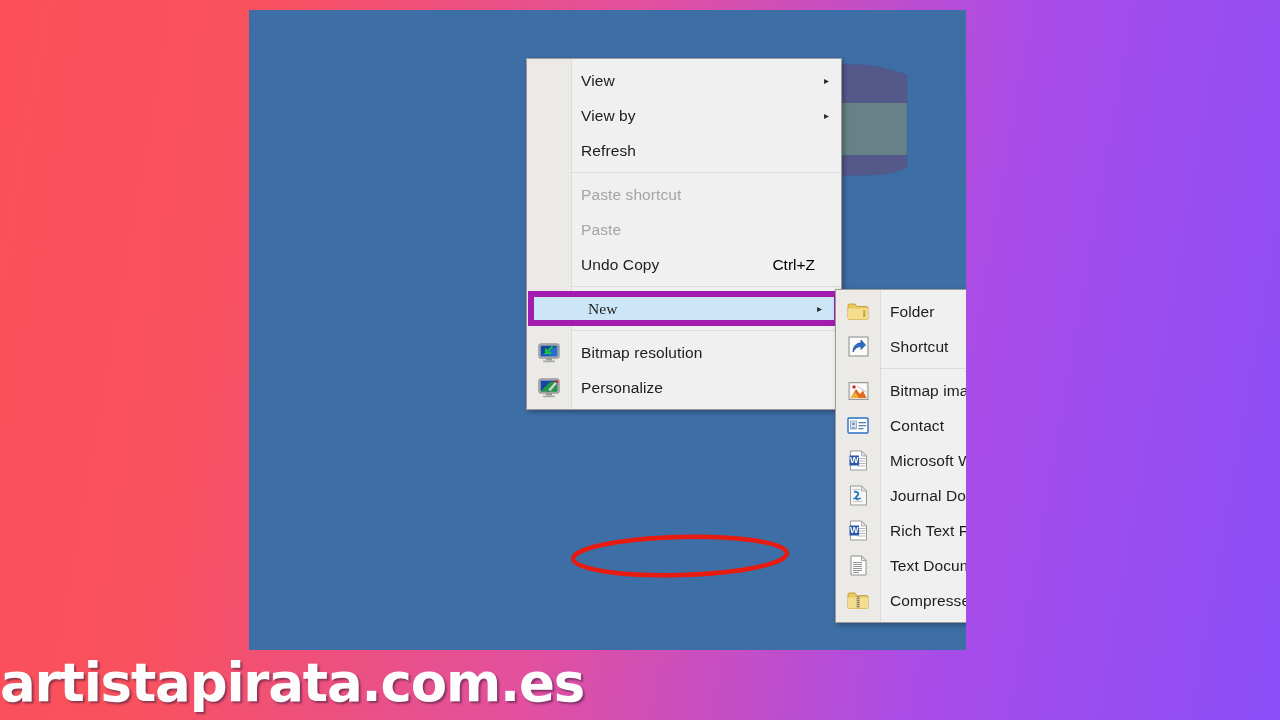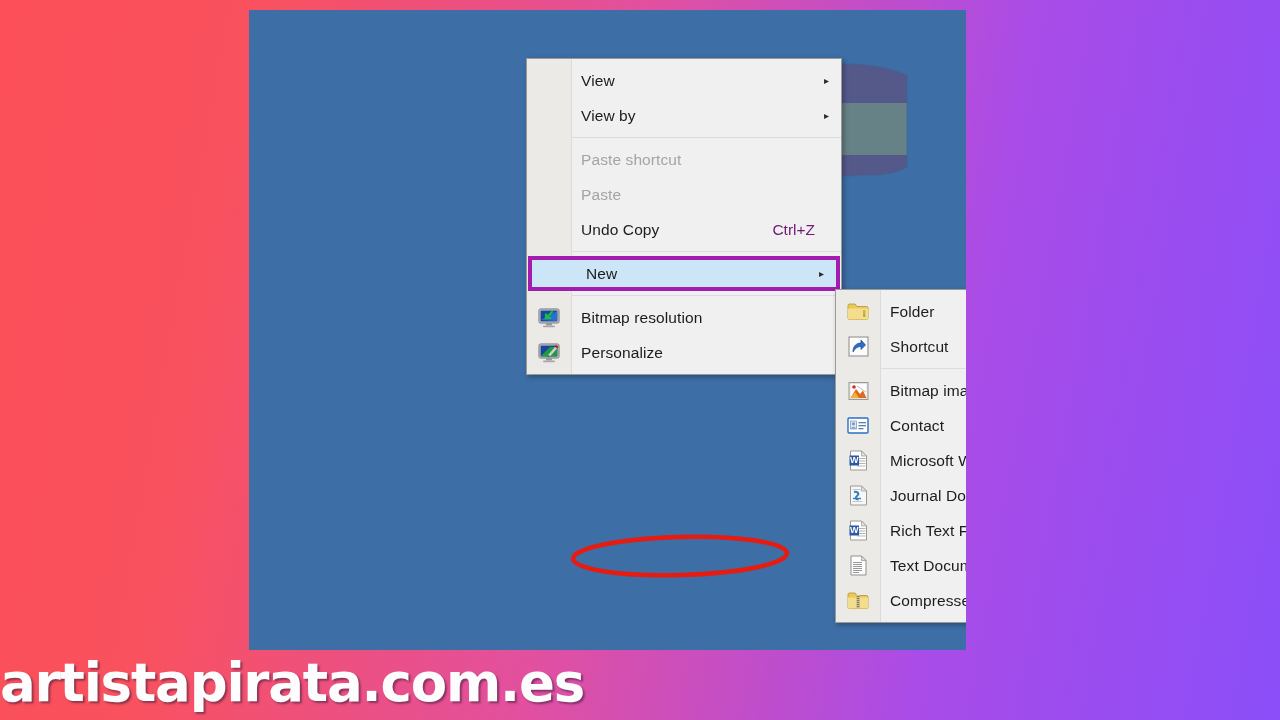--- a/index.html
+++ b/index.html
@@ -78,37 +78,38 @@
     align-items: center;
     justify-content: center;
   }
   .menu-item .label {
     flex: 1;
     white-space: nowrap;
     padding-left: 10px;
     letter-spacing: 0.1px;
   }
   .menu-item .accel {
-    color: #701a75;
+    color: #000000;
     padding-left: 24px;
     white-space: nowrap;
   }
   .menu-item .arrow {
     width: 14px;
     text-align: right;
     font-size: 10px;
     color: #2b2b2b;
     line-height: 1;
   }
   .menu-item.disabled .label { color: #a4a4a4; }
   .menu-item.highlight {
     background: #cde6f7;
-    border: 4px solid #a21caf;
+    border: 6px solid #a21caf;
     margin: 0 1px;
     height: 35px;
+    font-family: Liberation Serif, serif;
   }
   .separator {
     height: 1px;
     background: #dcdcdc;
     margin: 4px 0 4px 44px;
   }
 
   
   #context-menu {
     left: 277px;
@@ -201,20 +202,25 @@
         <span class="label">View</span>
         <span class="arrow">▸</span>
       </li>
 
       <li class="menu-item">
         <span class="icon-slot"></span>
         <span class="label">View by</span>
         <span class="arrow">▸</span>
       </li>
 
+      <li class="menu-item">
+        <span class="icon-slot"></span>
+        <span class="label">Refresh</span>
+        <span class="arrow"></span>
+      </li>
 
       <li class="separator"></li>
 
       <li class="menu-item disabled">
         <span class="icon-slot"></span>
         <span class="label">Paste shortcut</span>
         <span class="arrow"></span>
       </li>
 
       <li class="menu-item disabled">

